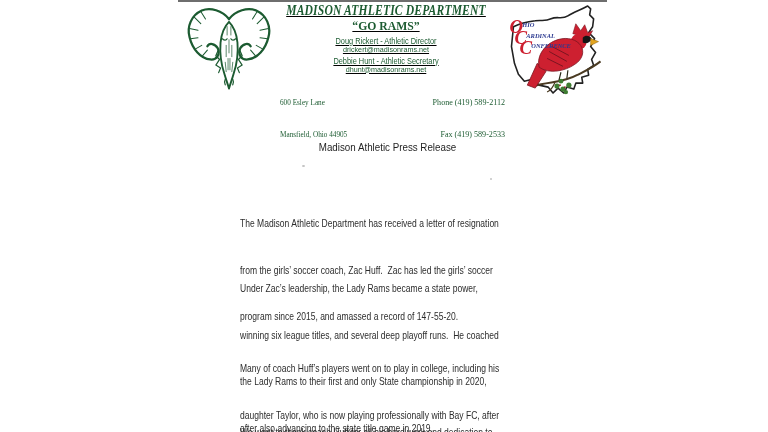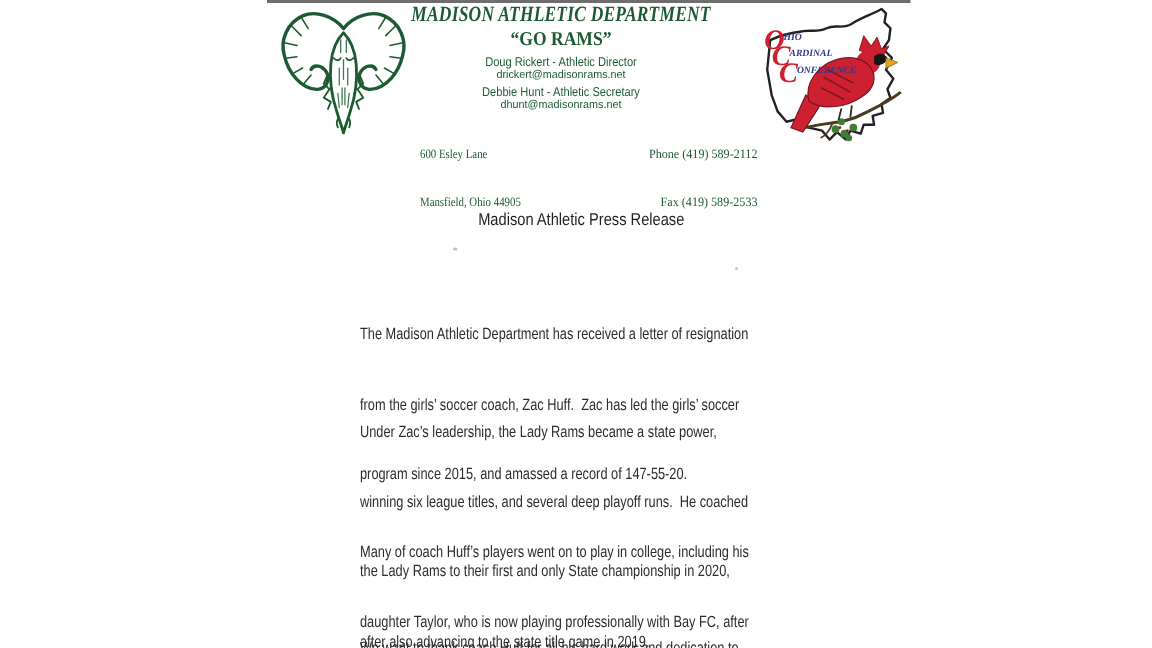--- a/index.html
+++ b/index.html
@@ -5,21 +5,21 @@
   html,body{margin:0;padding:0;background:#fff;}
   .canvas{position:relative;width:768px;height:432px;background:#ffffff;overflow:hidden;
           font-family:"Liberation Sans",sans-serif;}
   .abs{position:absolute;}
   .green{color:#1c5b31;}
   .top-edge{left:178px;top:0;width:429px;height:1.5px;background:#4a4a4a;opacity:.8;}
 
   
   .ram-logo{left:181px;top:4px;width:96px;height:94px;}
   .occ-logo{left:505px;top:2px;width:104px;height:95px;}
-  .lh-center{left:238px;top:2px;width:272px;text-align:center;}
+  .lh-center{left:250px;top:2px;width:272px;text-align:center;text-decoration:underline;}
   .lh-dept{font-family:"Liberation Serif",serif;font-style:italic;font-weight:700;
            font-size:14.5px;line-height:16px;letter-spacing:.2px;white-space:pre;
            transform:scaleX(.8);transform-origin:50% 0;}
   .lh-motto{font-family:"Liberation Serif",serif;font-weight:700;font-size:13px;line-height:14px;
             white-space:pre;transform:scaleX(.9);transform-origin:50% 0;margin-top:1px;}
   .lh-staff{font-size:8.5px;line-height:10px;white-space:pre;transform:scaleX(.87);
             transform-origin:50% 0;margin-top:3px;}
   .lh-email{font-size:7.5px;line-height:8.5px;white-space:pre;transform:scaleX(.96);
             transform-origin:50% 0;}
   .addr{font-family:"Liberation Serif",serif;font-size:8.5px;line-height:10.5px;white-space:pre;}

